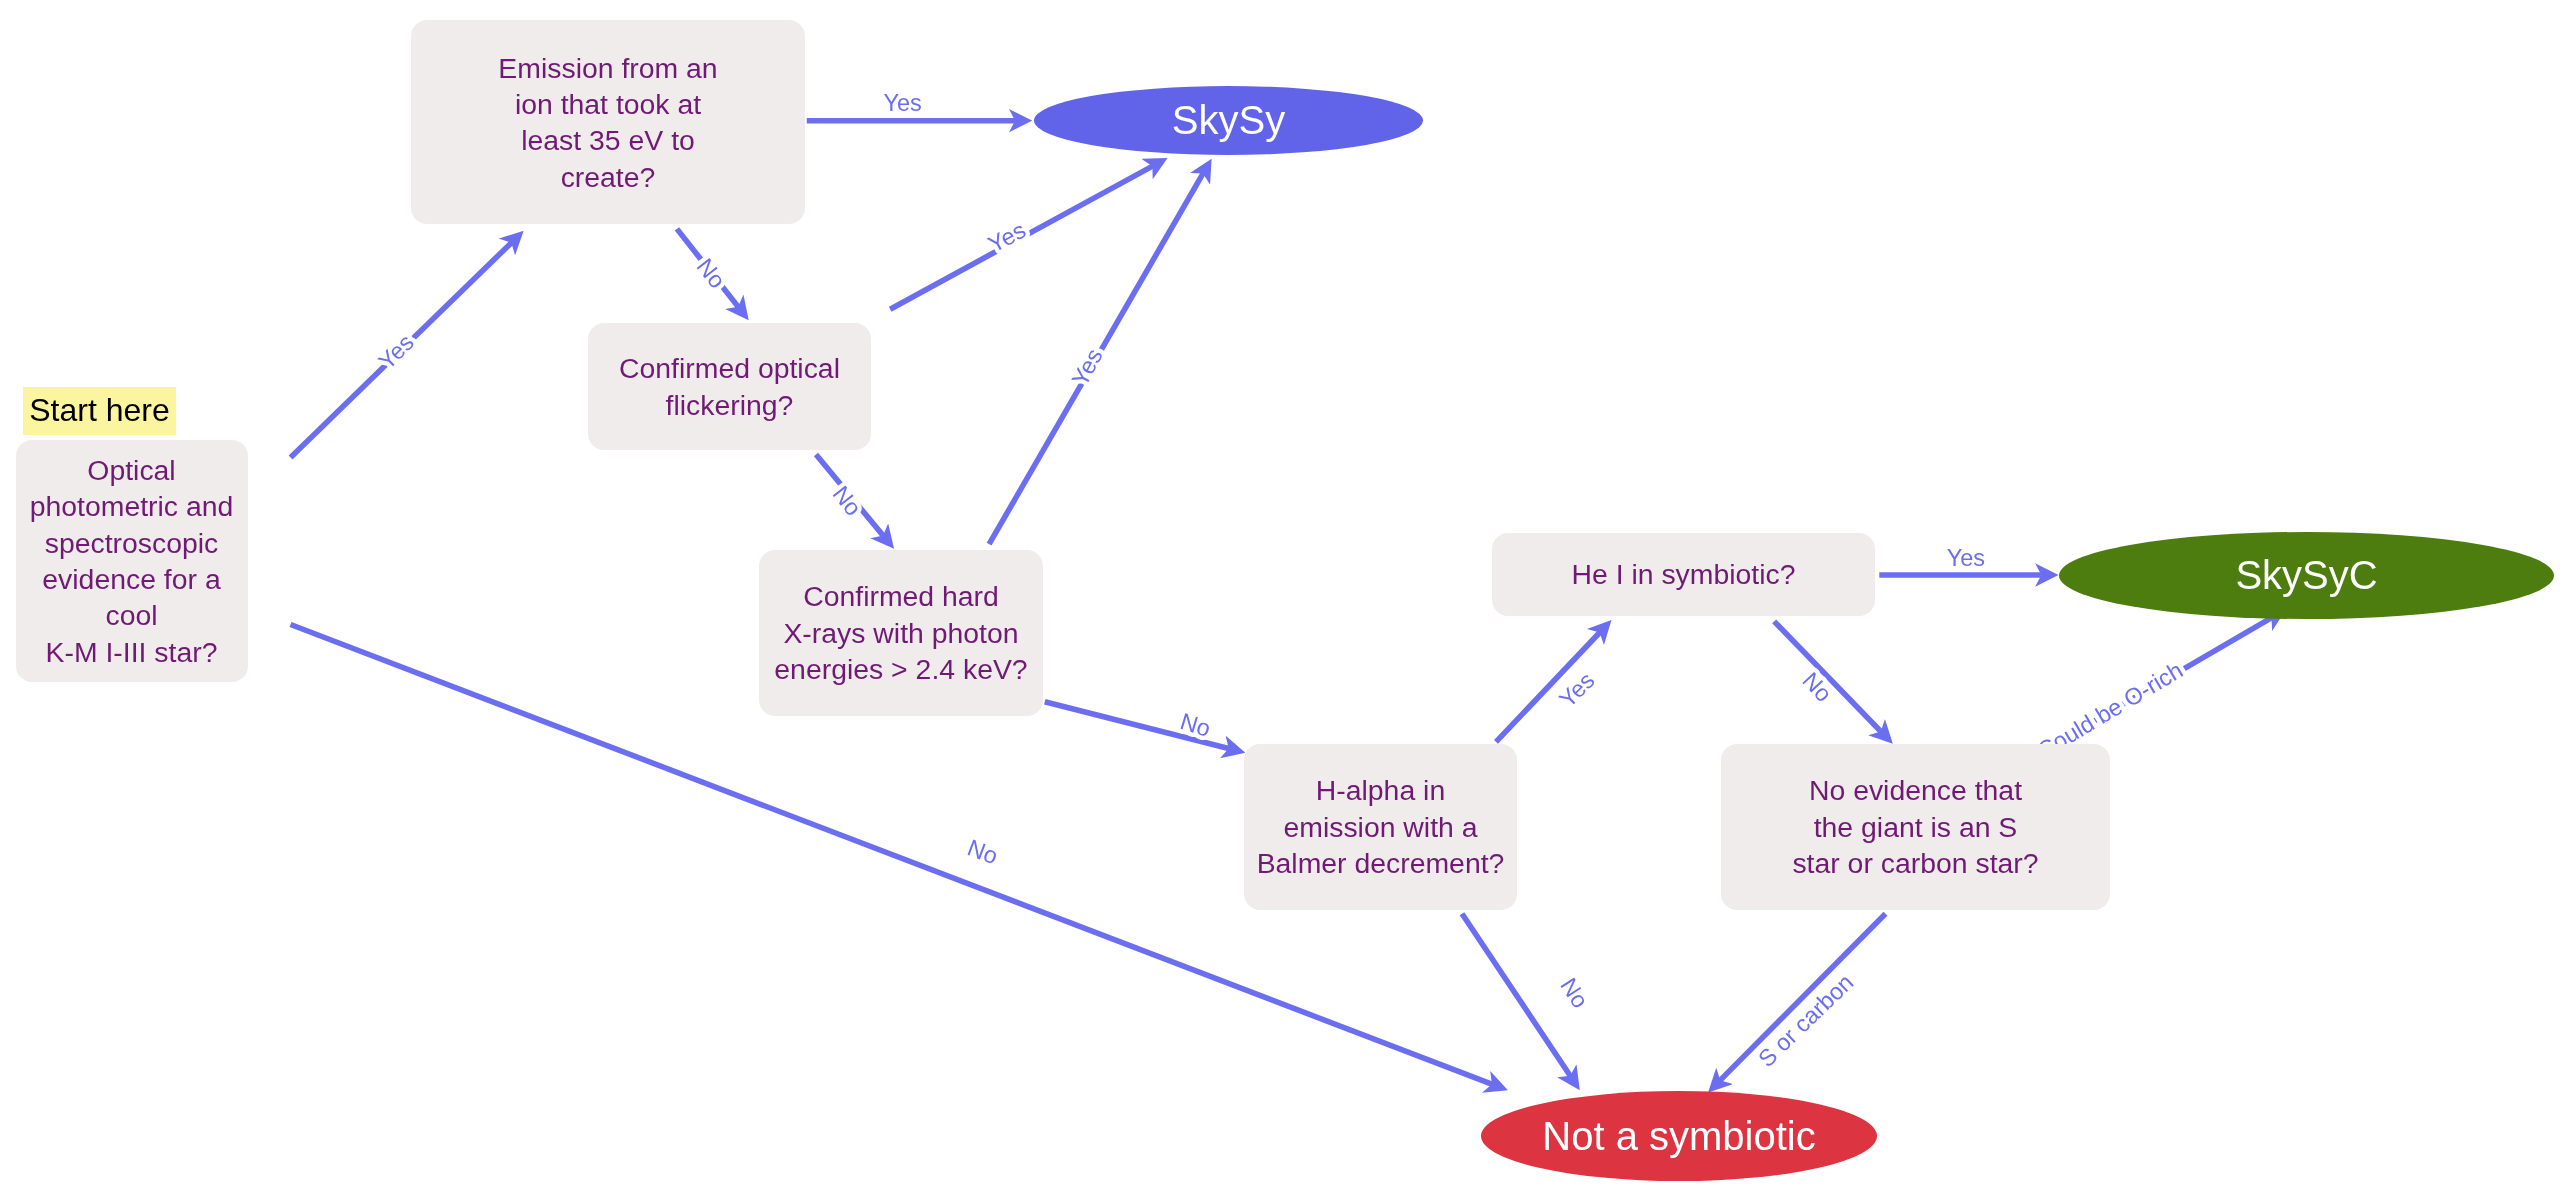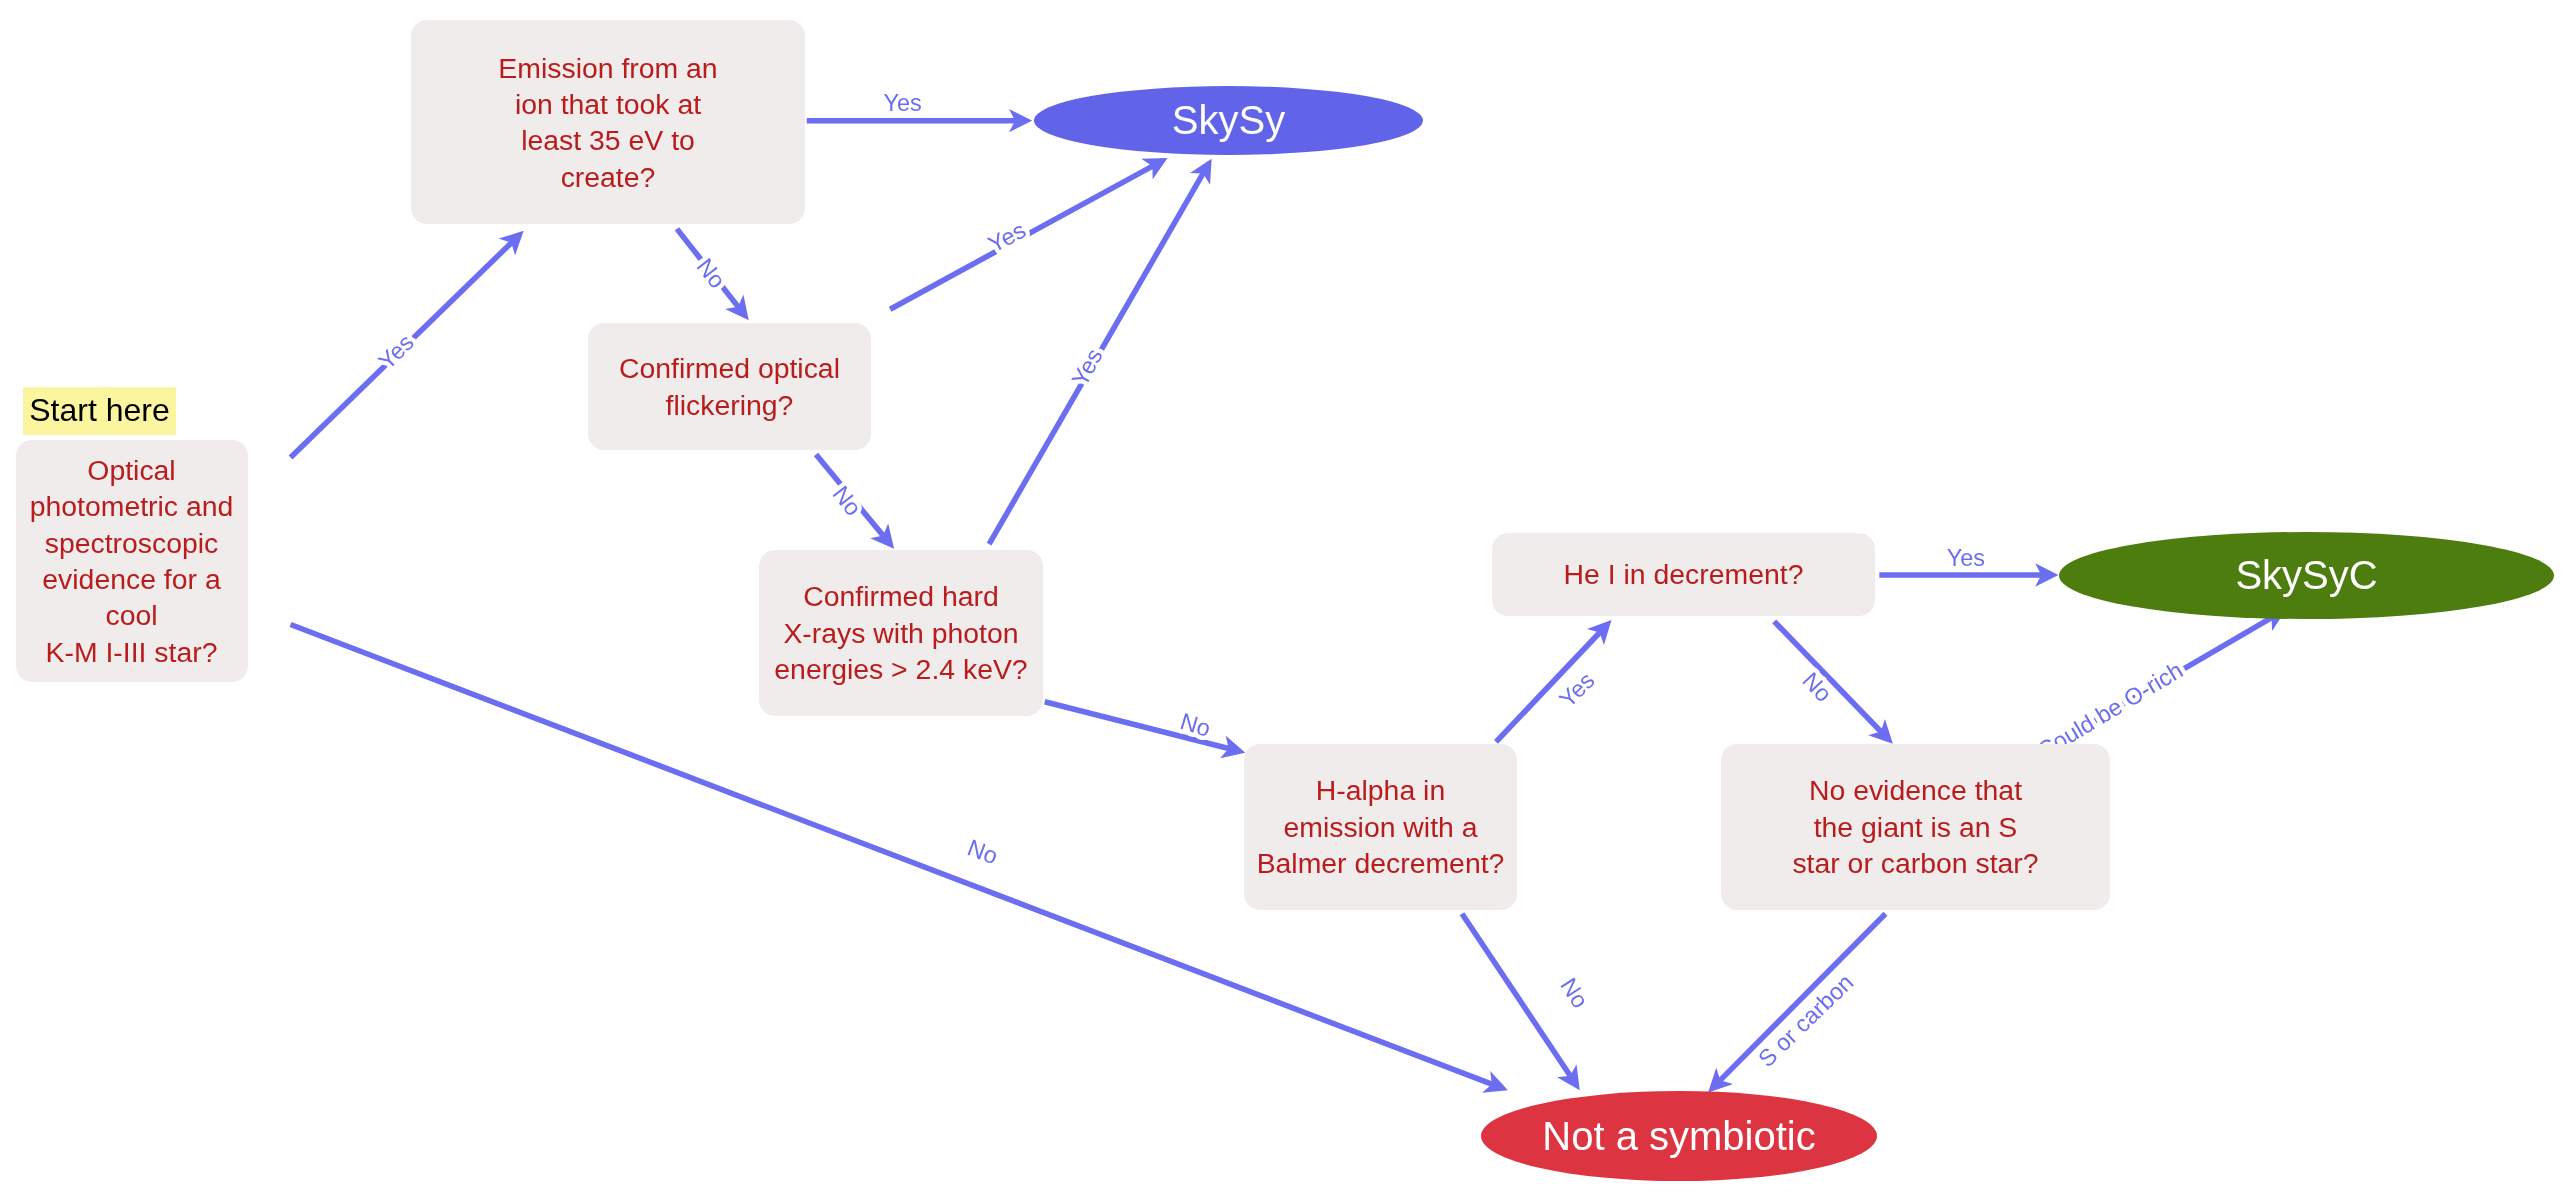--- a/index.html
+++ b/index.html
@@ -37,21 +37,21 @@
     box-sizing: border-box;
     display: flex;
     align-items: center;
     justify-content: center;
     text-align: center;
     z-index: 5;
   }
   .node.box {
     background: #F0ECEB;
     border-radius: 16px;
-    color: #b91c1c;
+    color: #701a75;
     font-size: 28.4px;
     line-height: 1.28;
     padding: 6.2px 11px;
   }
   .node.ellipse {
     border-radius: 50%;
     font-size: 40px;
     color: #ffffff;
   }
   .start-badge {
@@ -120,21 +120,21 @@
       <div class="node box" style="left: 588px; top: 323px; width: 283px; height: 127px; background: rgb(240, 236, 235); padding-left: 11px;">
         <span>Confirmed optical<br>flickering?</span>
       </div>
       <div class="node box" style="left: 759px; top: 550px; width: 284px; height: 166px; background: rgb(240, 236, 235);">
         <span>Confirmed hard<br>X-rays with photon<br>energies &gt; 2.4 keV?</span>
       </div>
       <div class="node box" style="left: 1244px; top: 744px; width: 273px; height: 166px; background: rgb(240, 236, 235);">
         <span>H-alpha in<br>emission with a<br>Balmer decrement?</span>
       </div>
       <div class="node box" style="left: 1492px; top: 533px; width: 383px; height: 83px; background: rgb(240, 236, 235);">
-        <span>He I in decrement?</span>
+        <span>He I in symbiotic?</span>
       </div>
       <div class="node box" style="left: 1721px; top: 744px; width: 389px; height: 166px; background: rgb(240, 236, 235);">
         <span>No evidence that<br>the giant is an S<br>star or carbon star?</span>
       </div>
       <div class="node ellipse" style="left: 1034px; top: 86px; width: 389px; height: 69px; background: rgb(97, 100, 232);">
         <span>SkySy</span>
       </div>
       <div class="node ellipse" style="left: 2059px; top: 532px; width: 495px; height: 87px; background: #4d7c0f;">
         <span>SkySyC</span>
       </div>

